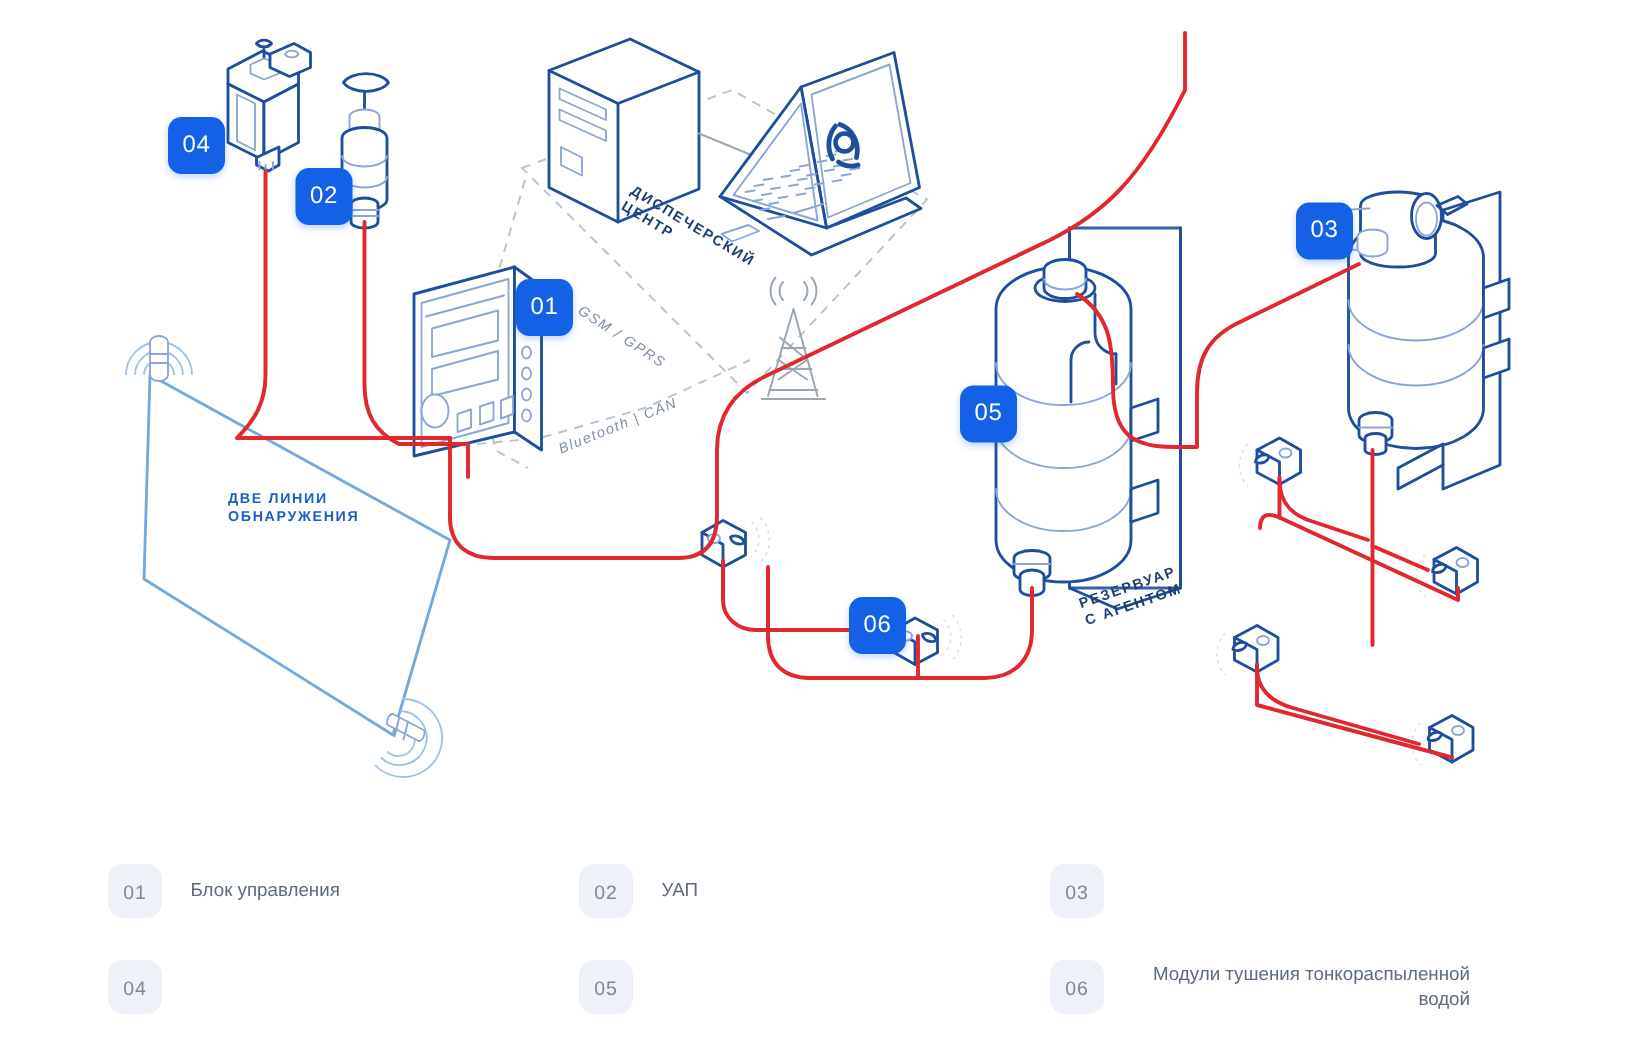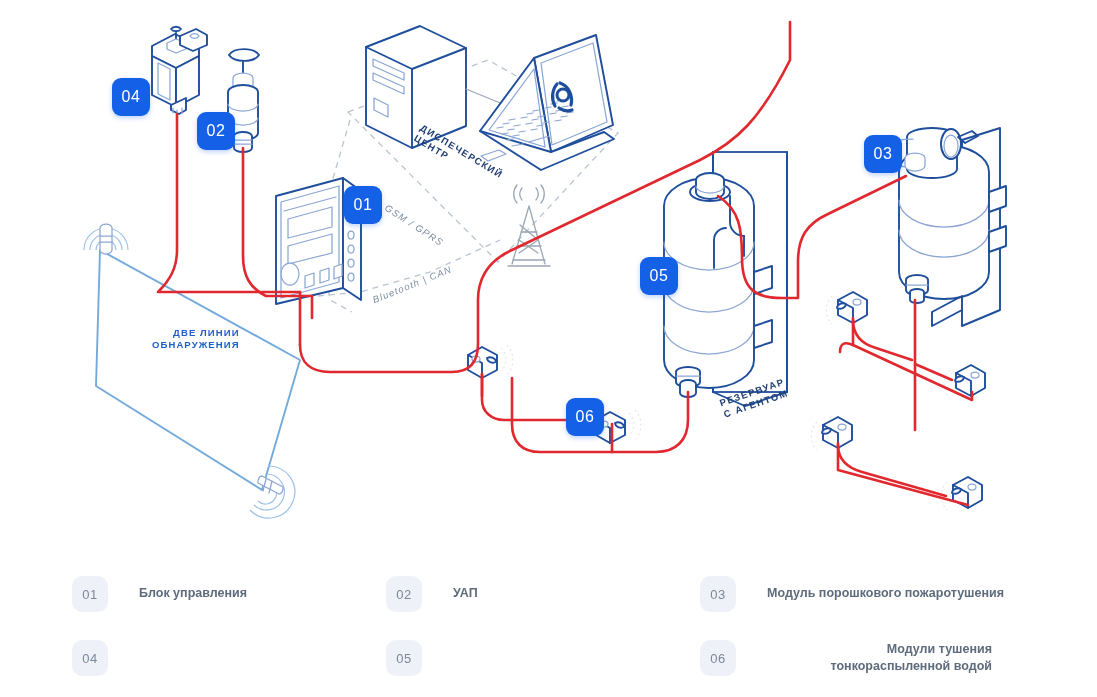--- a/index.html
+++ b/index.html
@@ -36,21 +36,21 @@
   .legend-row{display:flex;width:1005px;margin-left:72px;}
   .legend-row.r1{padding-top:16px;}
   .legend-row.r2{padding-top:28px;}
   .legend-item{display:flex;align-items:flex-start;width:314px;}
   .legend-item.wide{width:377px;}
   .lg-num{
     width:36px;height:36px;border-radius:10px;background:#eef1f7;color:#7b8798;
     font-size:13px;letter-spacing:.6px;display:flex;align-items:center;justify-content:center;
     flex:0 0 36px;
   }
-  .lg-text{margin-left:31px;font-size:12.5px;color:#5d6b7c;line-height:17px;padding-top:9px;max-width:240px;font-weight:bold;}
+  .lg-text{margin-left:19px;font-size:12.5px;color:#5d6b7c;line-height:17px;padding-top:9px;max-width:240px;}
   .lg-text.two{padding-top:1px;}
 </style>
 </head>
 <body>
 
 <div id="scene">
 
   <svg class="diagram" viewBox="0 0 1097 560">
     <defs>
       <style>
@@ -328,21 +328,21 @@
     </g>
   </svg>
 
   <div class="dlabel navy" style="left:424px;top:122px;transform:rotate(31deg);transform-origin:0 0;">ДИСПЕЧЕРСКИЙ
 ЦЕНТР</div>
 
   <div class="dlabel thin" style="left:389px;top:202px;transform:rotate(33deg);transform-origin:0 0;font-style:italic;">GSM / GPRS</div>
 
   <div class="dlabel thin" style="left:371px;top:295px;transform:rotate(-22deg);transform-origin:0 0;font-style:italic;">Bluetooth | CAN</div>
 
-  <div class="dlabel blue" style="left:152px;top:327px;text-align:right;">ДВЕ ЛИНИИ
+  <div class="dlabel blue" style="left:152px;top:327px;text-align:left;">ДВЕ ЛИНИИ
 ОБНАРУЖЕНИЯ</div>
 
   <div class="dlabel navy" style="left:718px;top:398px;transform:rotate(-19deg);transform-origin:0 0;text-align:center;">РЕЗЕРВУАР
 С АГЕНТОМ</div>
 
   <div class="badge" style="left:344px;top:186px;">01</div>
   <div class="badge" style="left:197px;top:112px;">02</div>
   <div class="badge" style="left:864px;top:135px;">03</div>
   <div class="badge" style="left:112px;top:78px;">04</div>
   <div class="badge" style="left:640px;top:257px;">05</div>
@@ -356,21 +356,20 @@
     <div class="legend-item">
       <div class="lg-num">01</div>
       <div class="lg-text">Блок управления</div>
     </div>
     <div class="legend-item">
       <div class="lg-num">02</div>
       <div class="lg-text">УАП</div>
     </div>
     <div class="legend-item wide">
       <div class="lg-num">03</div>
-      <div class="lg-text" style="max-width:300px;">Модуль порошкового пожаротушения</div>
     </div>
   </div>
 
   <div class="legend-row r2">
     <div class="legend-item">
       <div class="lg-num">04</div>
     </div>
     <div class="legend-item">
       <div class="lg-num">05</div>
     </div>

